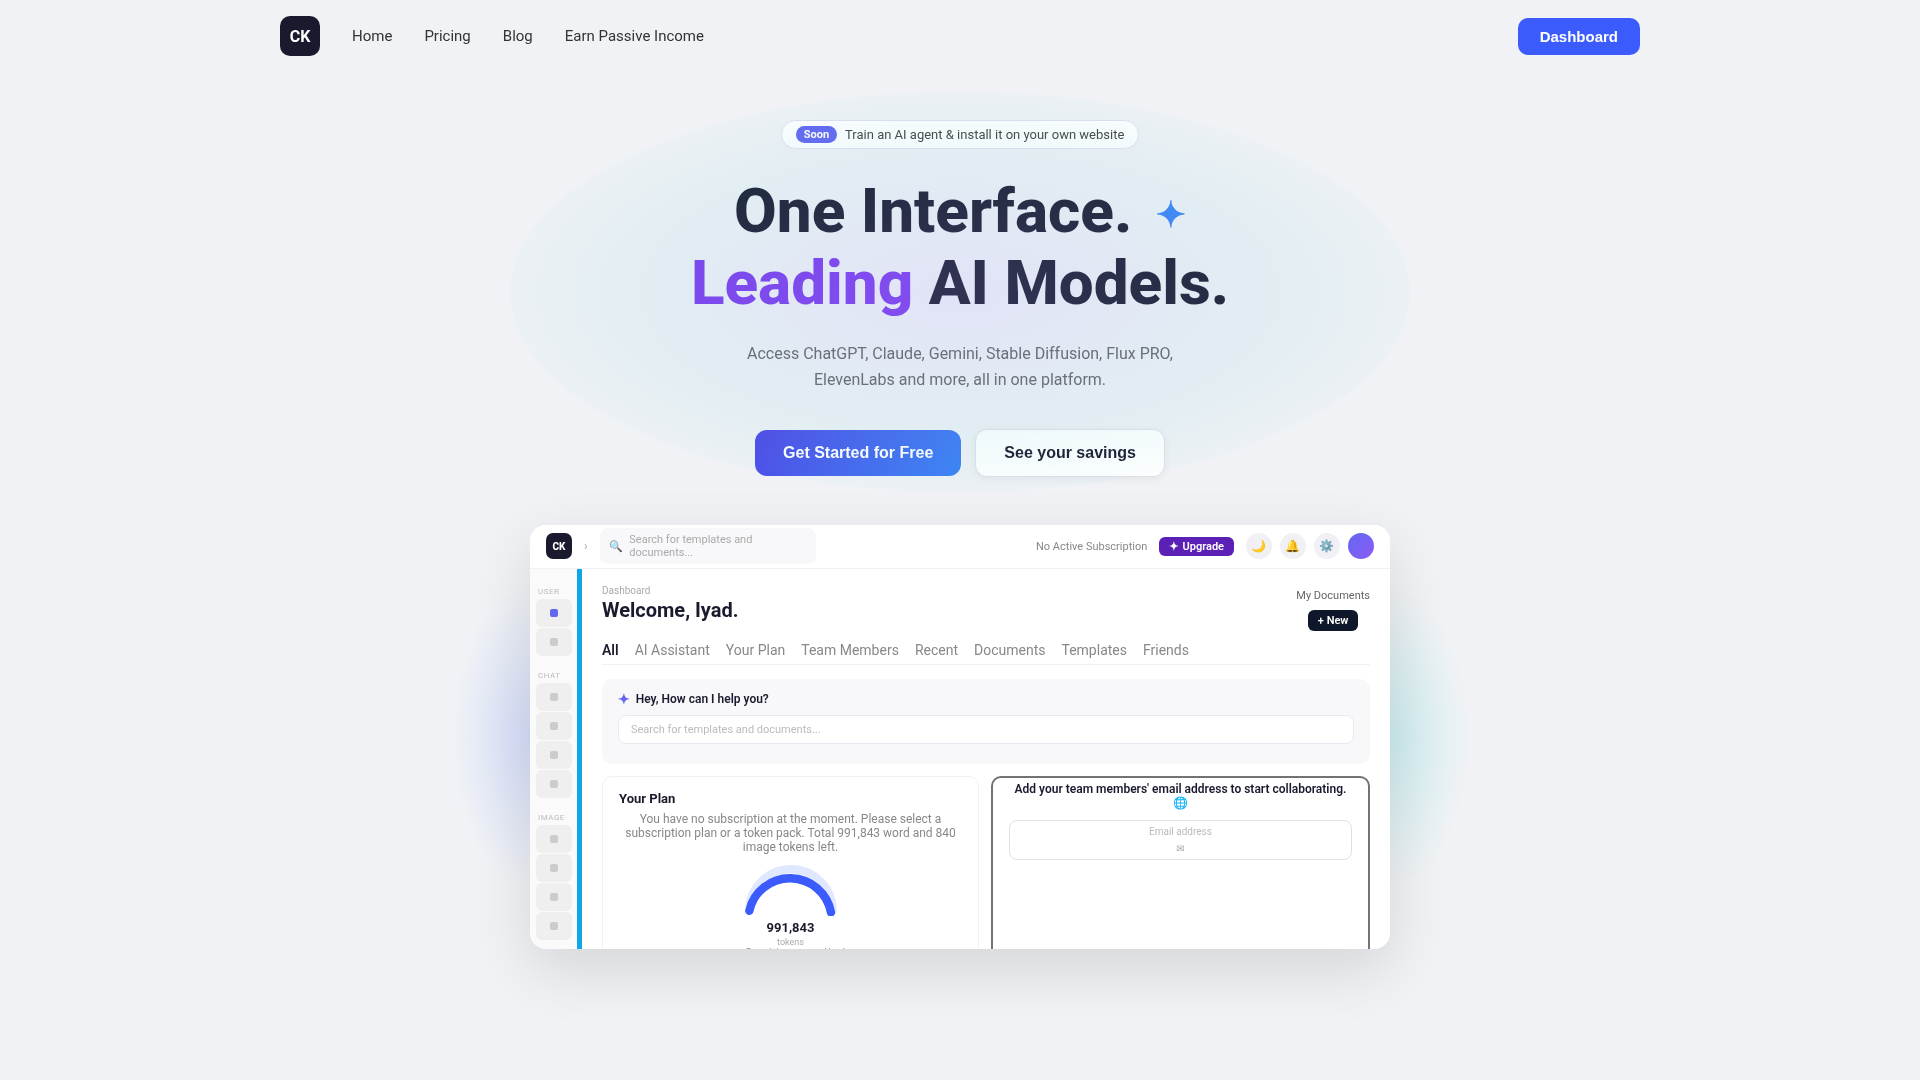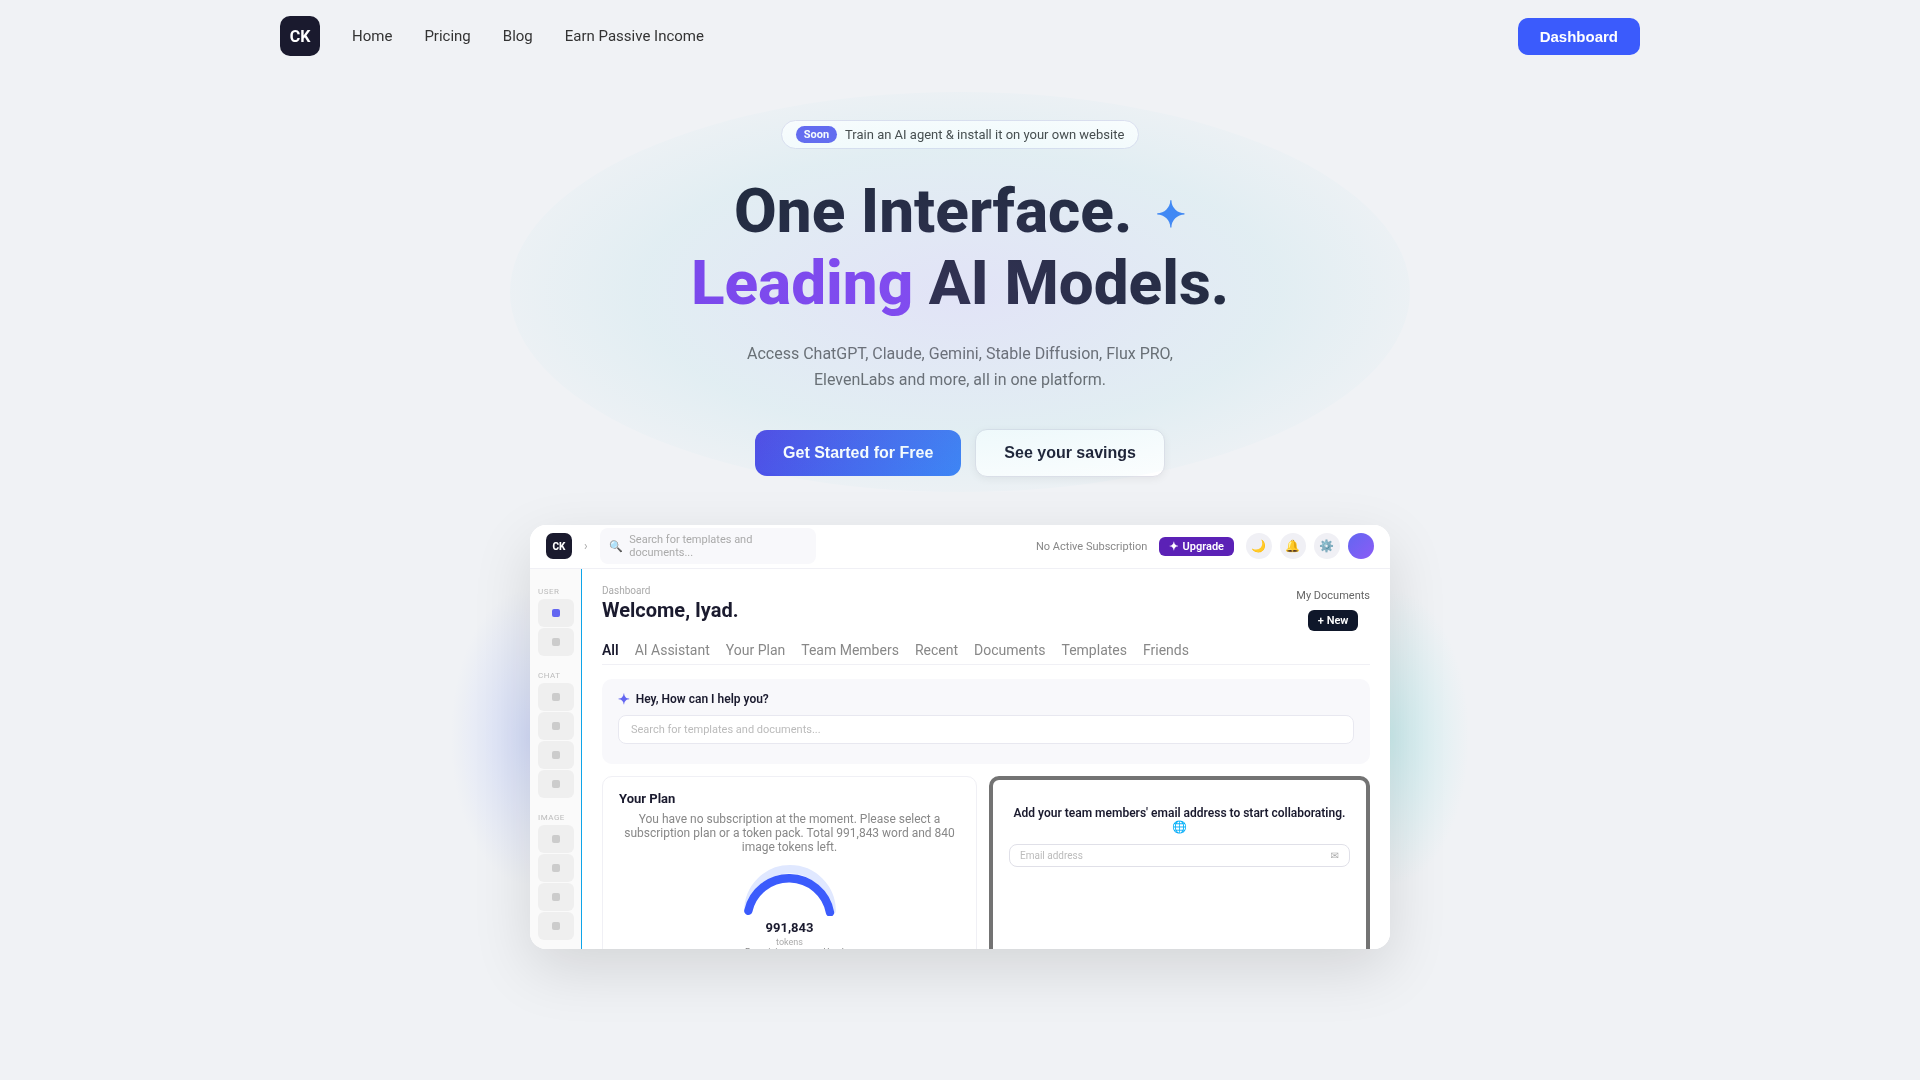--- a/index.html
+++ b/index.html
@@ -220,21 +220,21 @@
     
     .db-body {
       display: flex;
       height: 380px;
     }
 
     
     .db-sidebar {
       width: 52px;
       background: #fafafa;
-      border-right: 1px solid #0ea5e9;
+      border-right: 5px solid #0ea5e9;
       display: flex;
       flex-direction: column;
       padding: 8px 0;
     }
     .db-sidebar-section {
       padding: 4px 0;
     }
     .db-sidebar-label {
       font-size: 8px;
       color: #bbb;
@@ -352,32 +352,33 @@
     .db-legend-item {
       display: flex; align-items: center; gap: 4px; font-size: 9px; color: #888;
     }
     .db-legend-dot {
       width: 6px; height: 6px; border-radius: 50%;
     }
 
     .db-team-card {
       flex: 1;
       background: white;
-      border: 4px solid #737373;
+      border: 2px solid #737373;
       border-radius: 10px;
-      padding: 26px 16px;
+      padding: 4px 16px;
     }
     .db-team-title { font-size: 12px; font-weight: 600; color: #1a1a2e; margin-bottom: 10px; text-align: center; }
     .db-email-row {
       display: flex; align-items: center;
       border: 1px solid #e0e0e8;
       border-radius: 8px;
       padding: 5px 10px;
       margin-bottom: 8px;
       gap: 6px;
+      flex-direction: column;
     }
     .db-email-input { font-size: 10px; color: #bbb; flex: 1; }
     .db-invite-btn {
       background: #3b5bfc;
       color: white;
       border-radius: 6px;
       padding: 6px 12px;
       font-size: 11px;
       font-weight: 600;
       text-align: center;

